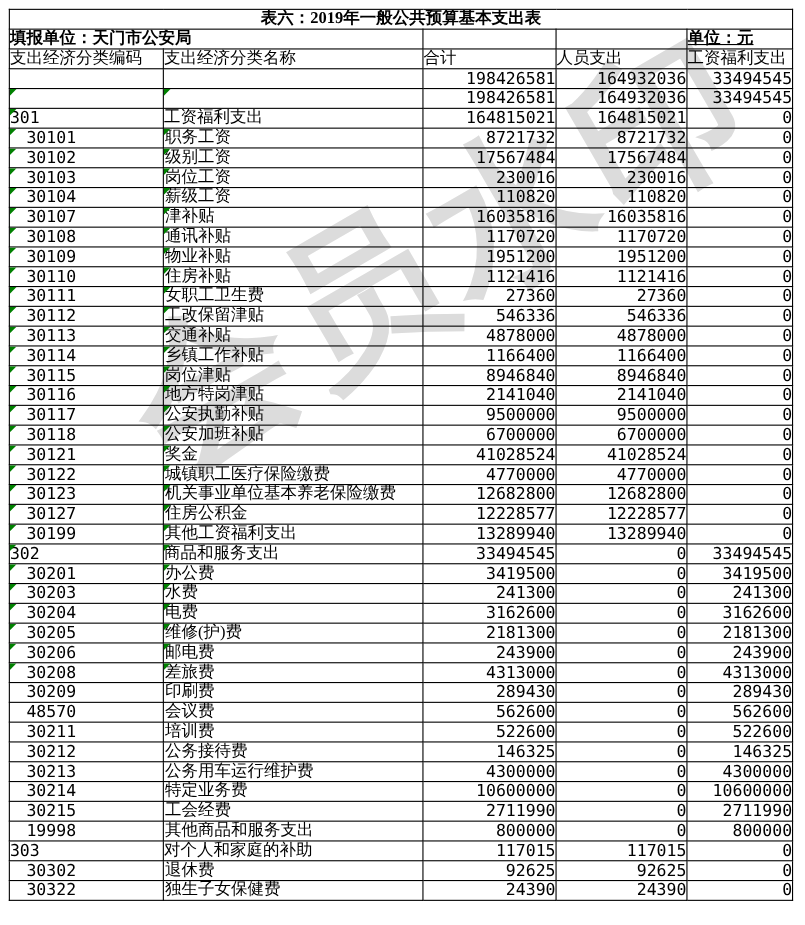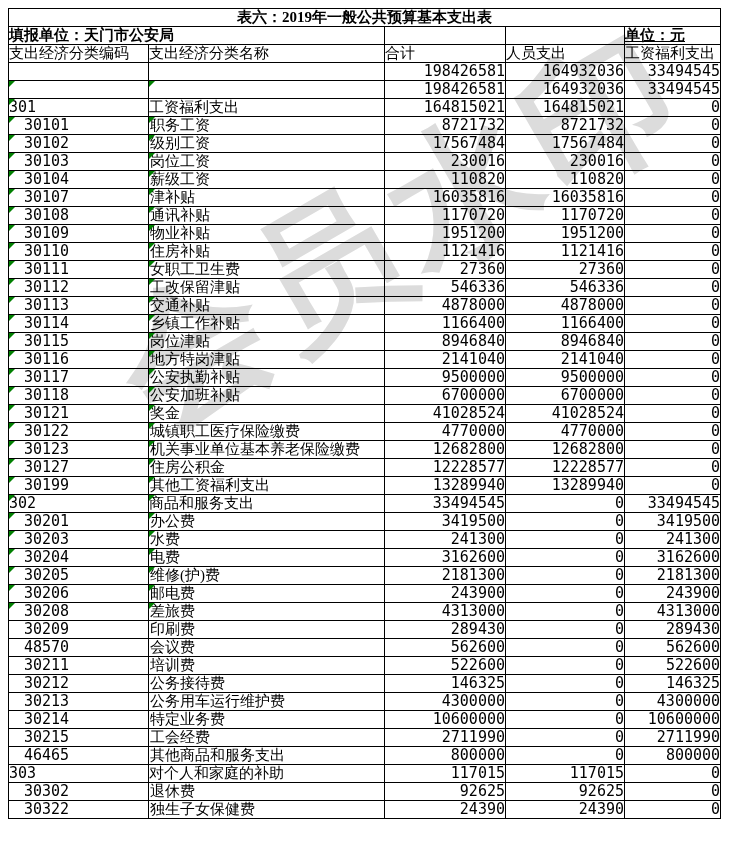--- a/index.html
+++ b/index.html
@@ -368,21 +368,21 @@
           <td class="num">10600000</td>
         </tr>
         <tr>
           <td class="code lvl2">30215</td>
           <td class="name lvl2">工会经费</td>
           <td class="num">2711990</td>
           <td class="num">0</td>
           <td class="num">2711990</td>
         </tr>
         <tr>
-          <td class="code lvl2">46465</td>
+          <td class="code lvl2">19998</td>
           <td class="name lvl2">其他商品和服务支出</td>
           <td class="num">800000</td>
           <td class="num">0</td>
           <td class="num">800000</td>
         </tr>
         <tr>
           <td class="code lvl1">303</td>
           <td class="name lvl1">对个人和家庭的补助</td>
           <td class="num">117015</td>
           <td class="num">117015</td>

